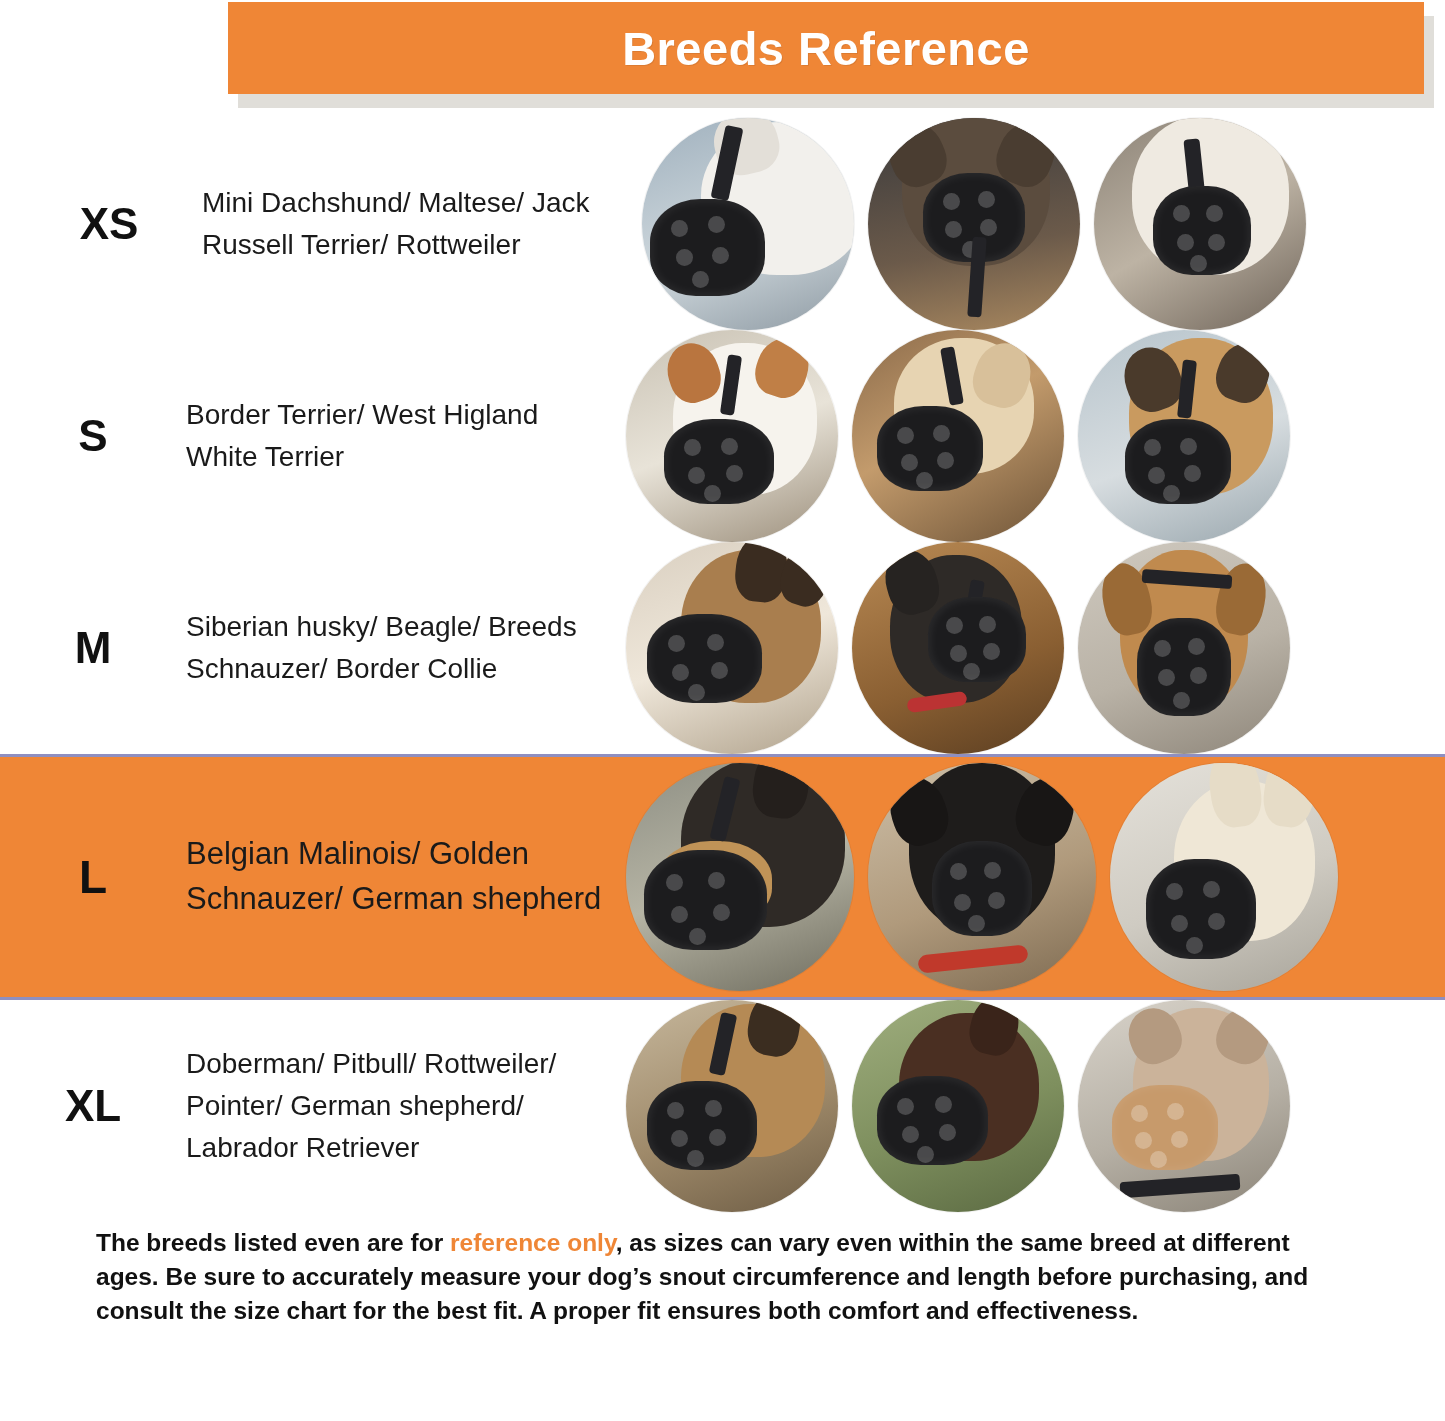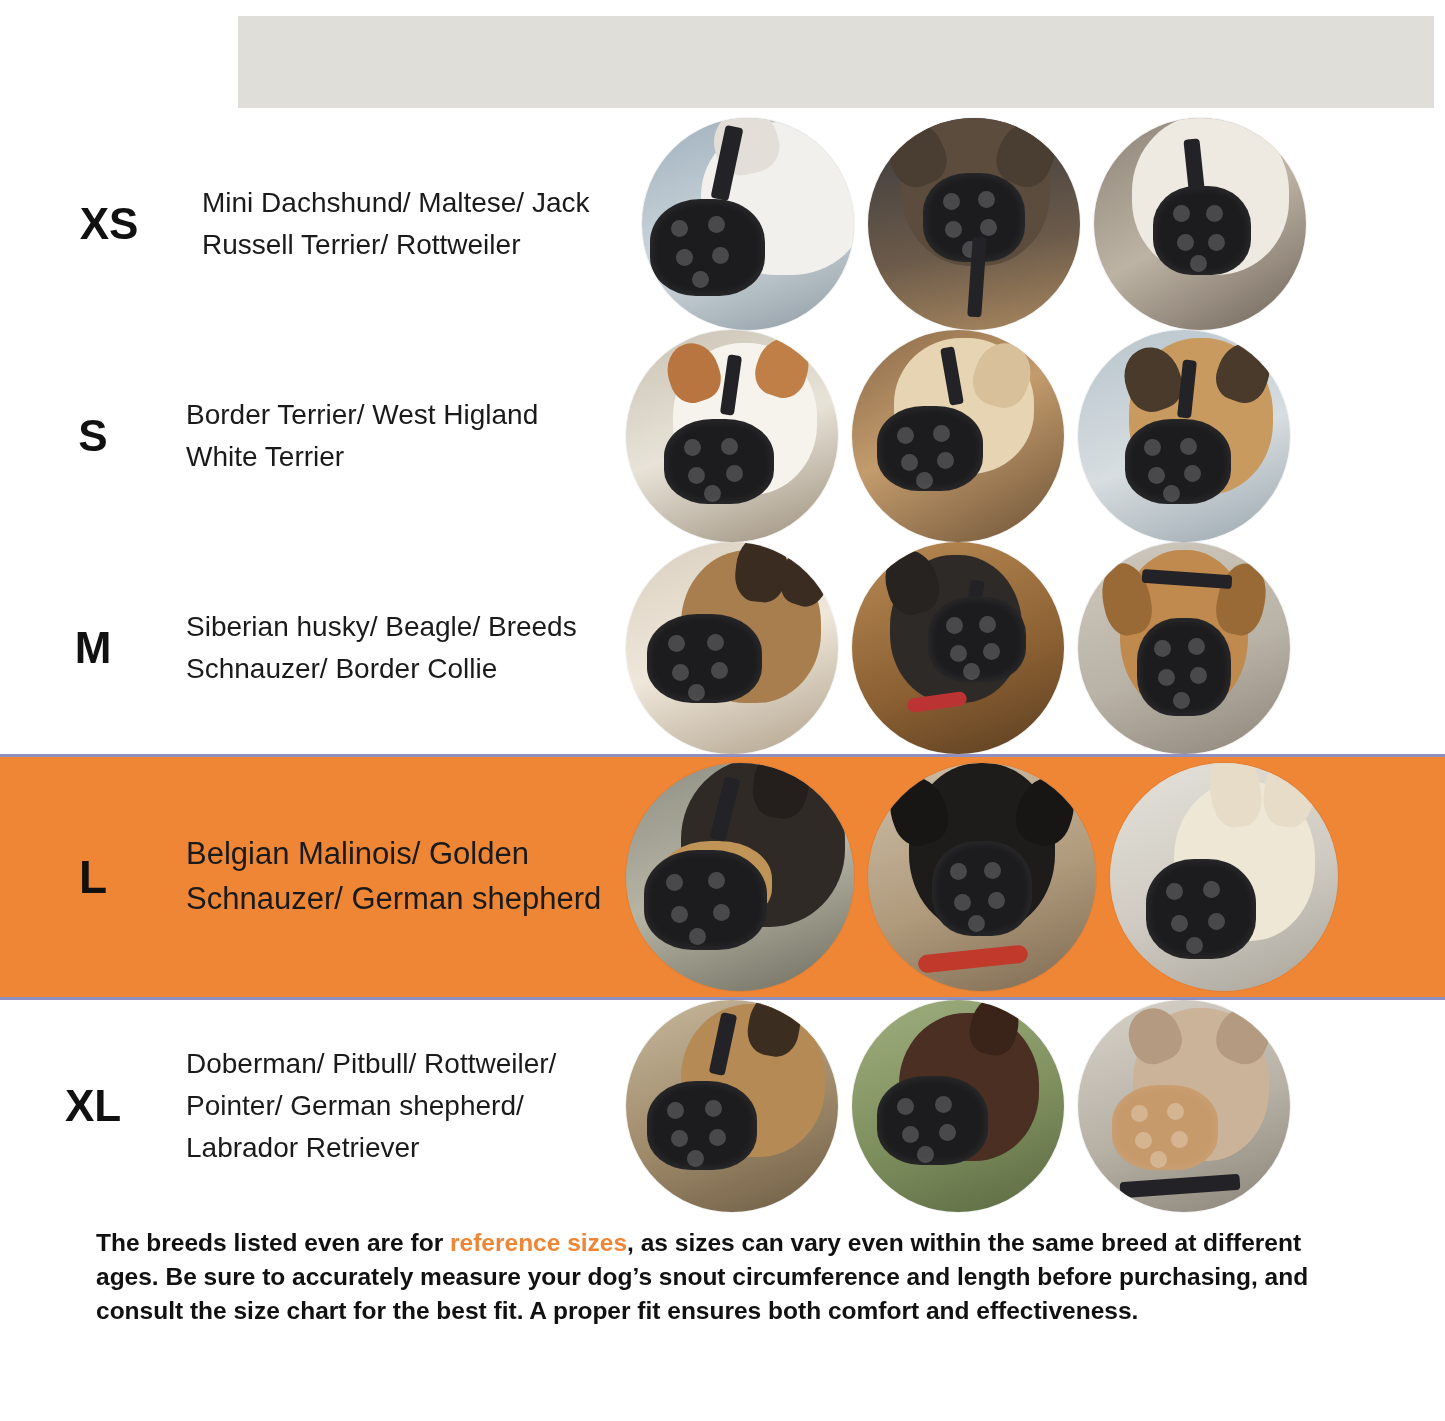--- a/index.html
+++ b/index.html
@@ -150,20 +150,23 @@
     line-height: 1.38;
     color: #111;
   }
   .footer .accent { color: #ef8636; }
 </style>
 </head>
 <body>
 
 <div class="header-wrap">
   <div class="header-shadow"></div>
+  <div class="header-bar">
+    <div class="header-title">Breeds Reference</div>
+  </div>
 </div>
 
 <div class="rows">
 
   <div class="row" style="height:212px;margin-left:16px;">
     <div class="size-cell">XS</div>
     <div class="breeds-cell">Mini Dachshund/ Maltese/ Jack Russell Terrier/ Rottweiler</div>
     <div class="photos-cell">
       <div class="photo">
         <div class="bg" style="background:linear-gradient(160deg,#9fb0bd 0%,#cfd8dd 55%,#8e9aa3 100%);"></div>
@@ -394,14 +397,14 @@
           <div class="hole" style="left:36%;top:78%;"></div>
         </div>
         <div class="strap" style="left:20%;top:84%;width:120px;height:16px;transform:rotate(-4deg);"></div>
       </div>
     </div>
   </div>
 
 </div>
 
 <div class="footer">
-  <span>The breeds listed even are for </span><span class="accent">reference sizes</span><span>, as sizes can vary even within the same breed at different ages. Be sure to accurately measure your dog’s snout circumference and length before purchasing, and consult the size chart for the best fit. A proper fit ensures both comfort and effectiveness.</span>
+  <span>The breeds listed even are for </span><span class="accent">reference only</span><span>, as sizes can vary even within the same breed at different ages. Be sure to accurately measure your dog’s snout circumference and length before purchasing, and consult the size chart for the best fit. A proper fit ensures both comfort and effectiveness.</span>
 </div>
 
 </body></html>

